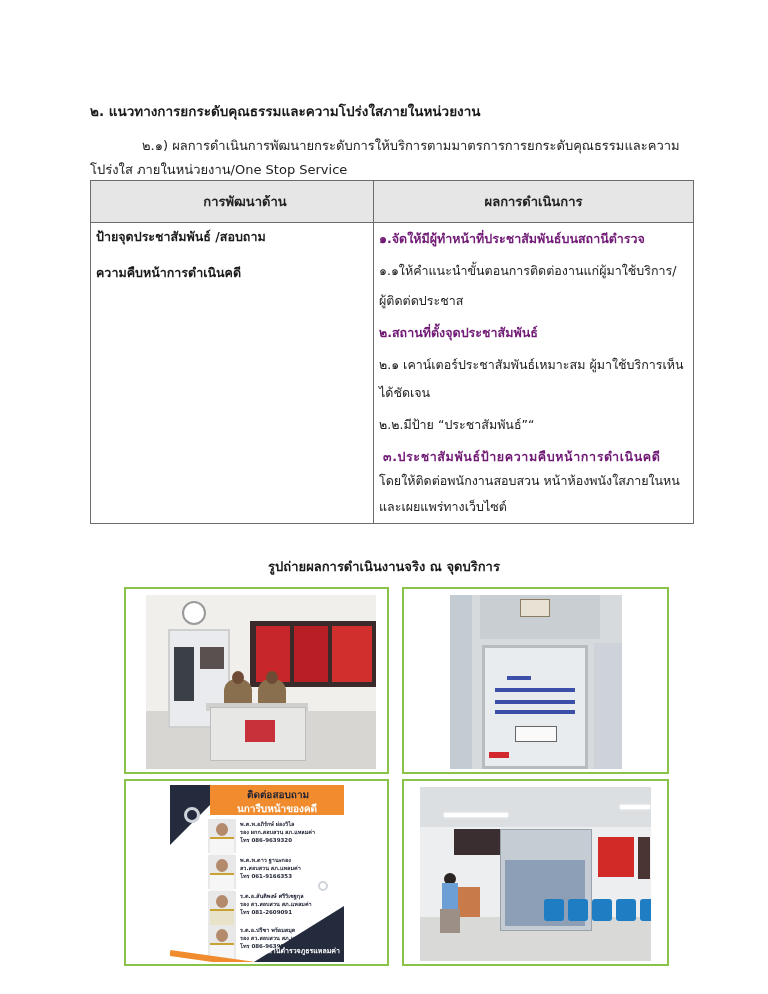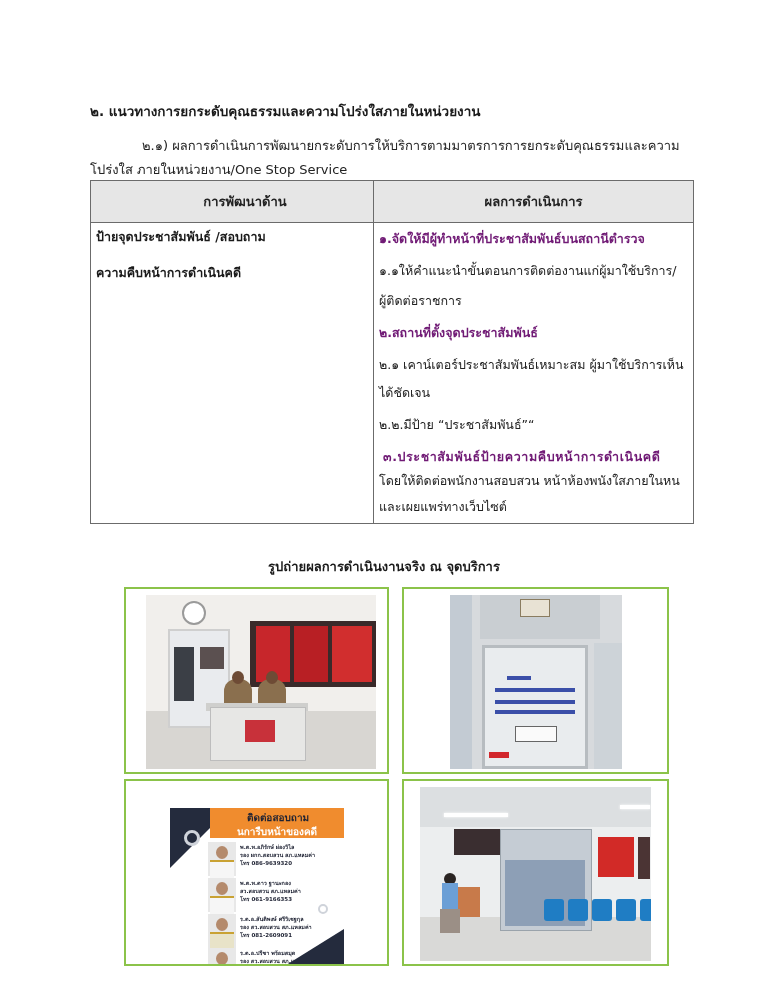--- a/index.html
+++ b/index.html
@@ -80,21 +80,21 @@
     .p2 .wall-left { position: absolute; left: 0; top: 0; width: 22px; height: 174px; background: #c3cbd3; }
     .p2 .panel-top { position: absolute; left: 30px; top: 0; width: 120px; height: 44px; background: #c9ced2; }
     .p2 .sign { position: absolute; left: 70px; top: 4px; width: 28px; height: 16px; background: #e8e2d4; border: 1px solid #8a7c60; }
     .p2 .door { position: absolute; left: 32px; top: 50px; width: 106px; height: 124px; background: #e9ecee; border: 3px solid #b7bcc0; box-sizing: border-box; }
     .p2 .txt { position: absolute; height: 4px; background: #3b4fa8; }
     .p2 .redtag { position: absolute; left: 4px; top: 104px; width: 20px; height: 6px; background: #d2272c; }
     .p2 .whitetag { position: absolute; left: 30px; top: 78px; width: 40px; height: 14px; background: #fafafa; border: 1px solid #666; }
     .p2 .right-pane { position: absolute; left: 144px; top: 48px; width: 28px; height: 126px; background: #cdd3d8; }
 
     
-    .p3 { left: 44px; top: 4px; width: 174px; height: 177px; background: #ffffff; margin-top: 23px; }
+    .p3 { left: 44px; top: 4px; width: 174px; height: 177px; background: #ffffff; }
     .p3 .navy-tl { position: absolute; left: 0; top: 0; width: 0; height: 0; border-top: 60px solid #242b3d; border-right: 60px solid transparent; }
     .p3 .navy-tr { position: absolute; right: 0; top: 0; width: 40px; height: 18px; background: #242b3d; }
     .p3 .orange-band { position: absolute; left: 40px; top: 0; width: 134px; height: 30px; background: #f08c2e; }
     .p3 .title1 { position: absolute; left: 48px; top: 2px; width: 120px; text-align: center; font-size: 10px; font-weight: bold; color: #1e2233; white-space: nowrap; }
     .p3 .title2 { position: absolute; left: 44px; top: 16px; width: 126px; text-align: center; font-size: 10px; font-weight: bold; color: #ffffff; white-space: nowrap; }
     .p3 .ring { position: absolute; width: 10px; height: 10px; border-radius: 50%; border: 3px solid #cfd3da; }
     .p3 .navy-br { position: absolute; right: 0; bottom: 0; width: 0; height: 0; border-bottom: 56px solid #242b3d; border-left: 90px solid transparent; }
     .p3 .orange-bl { position: absolute; left: 0; bottom: 6px; width: 110px; height: 6px; background: #f08c2e; transform: rotate(8deg); transform-origin: left; }
     .p3 .footer { position: absolute; right: 4px; bottom: 6px; font-size: 7px; font-weight: bold; color: #ffffff; white-space: nowrap; }
     .p3 .officer { position: absolute; left: 38px; width: 130px; height: 34px; }
@@ -136,21 +136,21 @@
     <div class="col-divider"></div>
 
     <div class="left-cell">
       <div class="l1">ป้ายจุดประชาสัมพันธ์ /สอบถาม</div>
       <div class="l2">ความคืบหน้าการดำเนินคดี</div>
     </div>
 
     <div class="right-cell">
       <div class="rc-line b" style="top:0px">๑.จัดให้มีผู้ทำหน้าที่ประชาสัมพันธ์บนสถานีตำรวจ</div>
       <div class="rc-line" style="top:32px">๑.๑ให้คำแนะนำขั้นตอนการติดต่องานแก่ผู้มาใช้บริการ/</div>
-      <div class="rc-line" style="top:62px">ผู้ติดต่อราชการ</div>
+      <div class="rc-line" style="top:62px">ผู้ติดต่ดประชาส</div>
       <div class="rc-line b" style="top:94px">๒.สถานที่ตั้งจุดประชาสัมพันธ์</div>
       <div class="rc-line" style="top:126px">๒.๑ เคาน์เตอร์ประชาสัมพันธ์เหมาะสม ผู้มาใช้บริการเห็น</div>
       <div class="rc-line" style="top:154px">ได้ชัดเจน</div>
       <div class="rc-line" style="top:186px">๒.๒.มีป้าย “ประชาสัมพันธ์”“</div>
       <div class="rc-line b" style="top:218px; left:4px; letter-spacing:0.6px">๓.ประชาสัมพันธ์ป้ายความคืบหน้าการดำเนินคดี</div>
       <div class="rc-line" style="top:242px">โดยให้ติดต่อพนักงานสอบสวน หน้าห้องพนังใสภายในหน</div>
       <div class="rc-line" style="top:268px">และเผยแพร่ทางเว็บไซต์</div>
     </div>
   </div>
 

